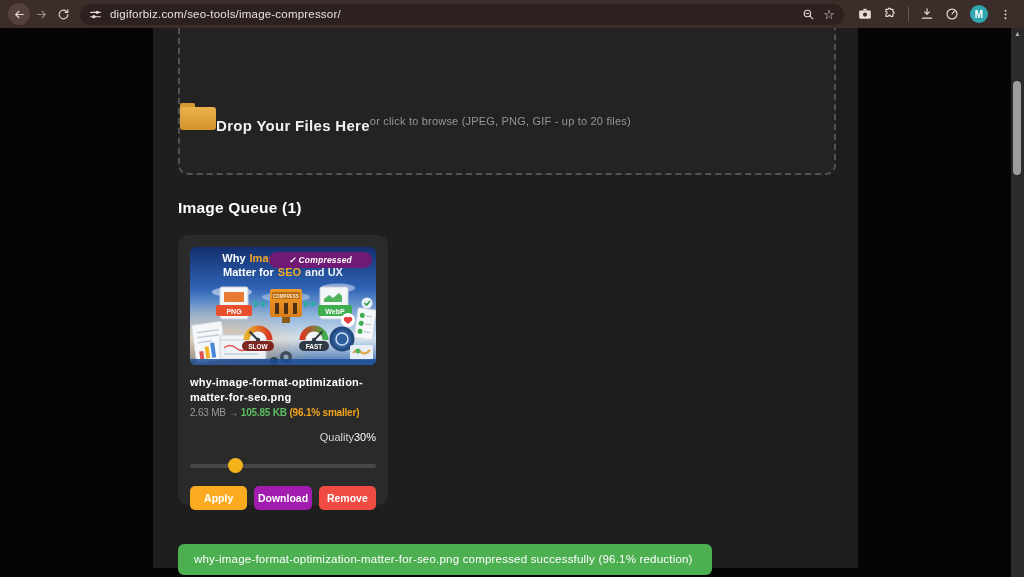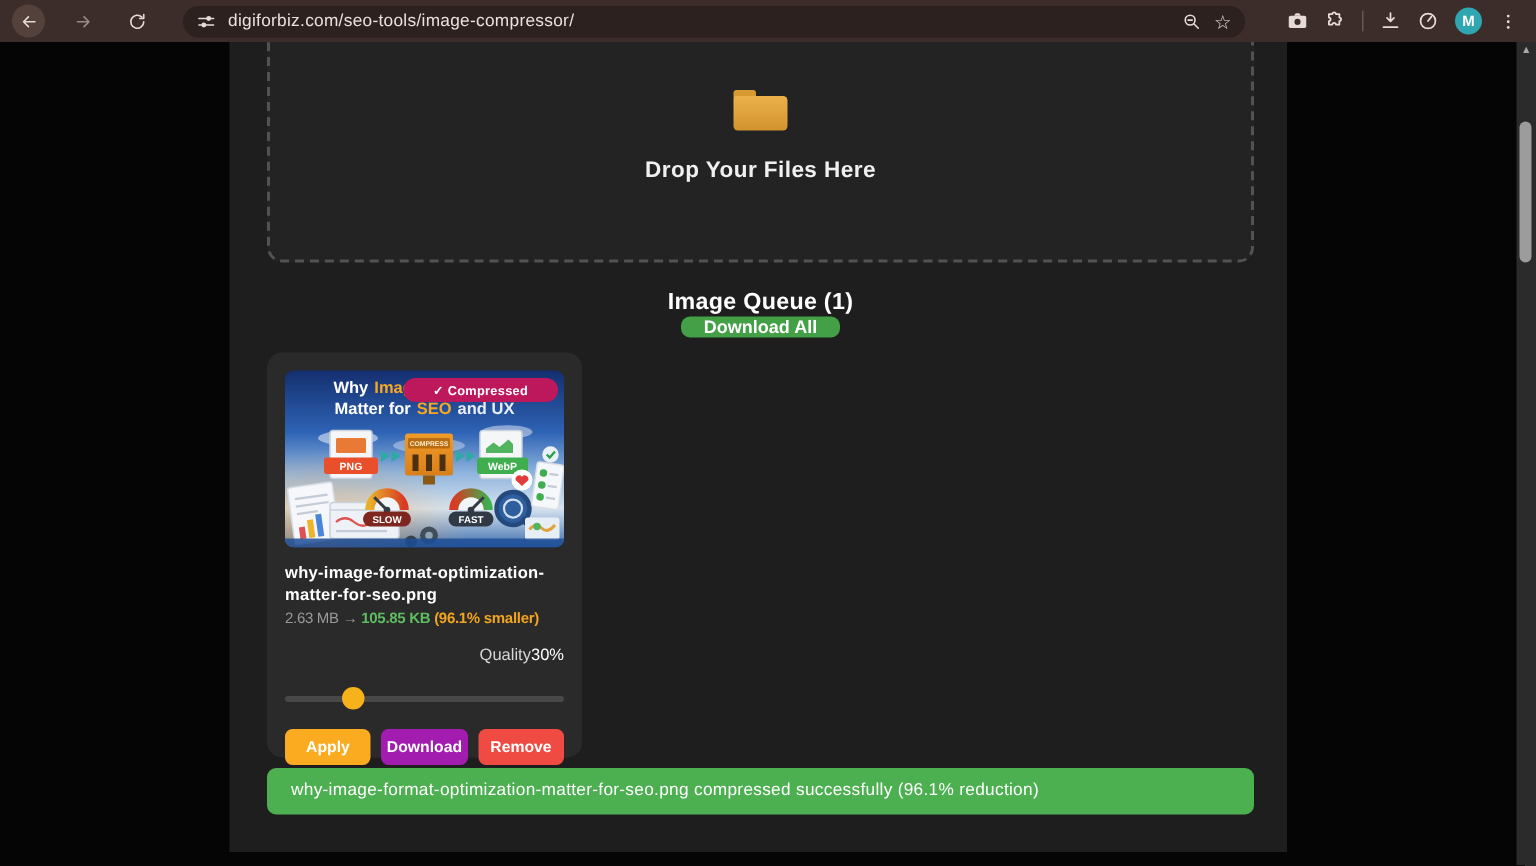--- a/index.html
+++ b/index.html
@@ -2,21 +2,21 @@
 <html><head>
 <meta charset="utf-8">
 <style>
   * { margin:0; padding:0; box-sizing:border-box; }
   html,body { background:#000; }
   body { font-family:"Liberation Sans", sans-serif; }
   .screen { position:relative; width:1024px; height:577px; overflow:hidden; background:#050505; }
 
   
   .toolbar { position:absolute; top:0; left:0; width:1024px; height:28px;
-             background:#3c2d2a; display:flex; align-items:center; padding:0 8px; gap:14px; }
+             background:#3c2d2a; display:flex; align-items:center; padding:0 8px; gap:0; }
   .nav-btn { width:22px; height:22px; border-radius:50%; display:flex; align-items:center;
              justify-content:center; flex:0 0 auto; }
   .nav-btn.back { background:#55413c; }
   .nav-btn svg { display:block; }
   .ic { stroke:#e7dbd7; stroke-width:2; fill:none; stroke-linecap:round; stroke-linejoin:round; }
   .ic.dim { stroke:#9b8a85; }
   .url-bar { flex:1 1 auto; height:21px; margin:0 6px; border-radius:11px; background:#2c211f;
              display:flex; align-items:center; padding:0 9px; gap:8px; min-width:0; }
   .url-text { flex:1 1 auto; font-size:11.5px; color:#eae0dd; letter-spacing:.2px;
               white-space:nowrap; overflow:hidden; }
@@ -32,44 +32,44 @@
   .scroll-thumb { position:absolute; top:53px; left:2px; width:8px; height:94px;
                   background:#9c9c9c; border-radius:4px; }
 
   
   .page { position:absolute; top:28px; left:0; width:1011px; height:549px; overflow:hidden; }
   .content { position:absolute; left:153px; top:0; width:705px; height:540px; background:#1e1e1e; }
 
   
   .dropzone { position:absolute; left:25px; top:-10px; width:658px; height:157px;
               background:#232323; border:2px dashed #525252; border-radius:10px;
-              display:flex; flex-direction:column; align-items:center; padding-top:40px; }
+              display:flex; align-items:center; padding-top:40px; }
   .folder { width:36px; }
   .folder .tab { width:15px; height:5px; background:#d79a33; border-radius:2px 2px 0 0; }
   .folder .body { width:36px; height:23px; background:linear-gradient(#ecb14b,#d2932d);
                   border-radius:2px 3px 3px 3px; margin-top:-1px; }
   .drop-title { margin-top:18px; font-size:15px; font-weight:bold; color:#f0f0f0; letter-spacing:.3px; }
   .drop-sub { margin-top:9px; font-size:11px; color:#969696; letter-spacing:.2px; }
 
   
   .queue-row { position:absolute; left:25px; top:165px; width:658px; height:30px;
-               display:flex; align-items:center; justify-content:space-between;flex-direction:column; }
+               display:flex; align-items:center; justify-content:space-between; }
   .queue-title { font-size:15.5px; font-weight:bold; color:#fff; letter-spacing:.2px; }
   .btn { border:none; cursor:pointer; color:#fff; font-family:"Liberation Sans",sans-serif;
          font-weight:bold; }
   .btn-download-all { height:29px; padding:0 15px; border-radius:6px; background:#43a047; font-size:12px; }
 
   
   .card { position:absolute; left:25px; top:207px; width:210px; height:270px;
           background:#2a2a2a; border-radius:10px; padding:12px; }
   .thumb-wrap { position:relative; width:186px; height:118px; border-radius:6px; overflow:hidden;
                 background:#16306e; }
-  .badge { position:absolute; top:5px; right:4px; background:#be185d; color:#fff;
+  .badge { position:absolute; top:5px; right:4px; background:#701a75; color:#fff;
            font-size:8.5px; font-weight:bold; padding:3px 20px; border-radius:9px;
-           letter-spacing:.2px; white-space:nowrap; }
+           letter-spacing:.2px; white-space:nowrap;font-style:italic; }
   .filename { margin-top:10px; font-size:11px; font-weight:bold; color:#fff; line-height:1.4;
               letter-spacing:.2px; overflow-wrap:break-word; }
   .size-line { margin-top:1px; font-size:10px; white-space:nowrap; letter-spacing:-.2px; }
   .size-old, .size-arrow { color:#9a9a9a; }
   .size-new { color:#5dbd62; font-weight:bold; }
   .size-pct { color:#f2a41c; font-weight:bold; }
   .quality-row { margin-top:13px; display:flex; justify-content:flex-end; align-items:center; }
   .quality-label { font-size:11px; color:#d6d6d6; }
   .quality-value { font-size:11px; color:#fff; }
   .slider { position:relative; margin-top:15px; height:15px; }
@@ -77,21 +77,21 @@
                   border-radius:2px; }
   .slider-thumb { position:absolute; top:0; left:calc(24% - 7px); width:15px; height:15px;
                   border-radius:50%; background:#f6b21b; }
   .card-buttons { margin-top:13px; display:flex; gap:7px; }
   .card-buttons .btn { flex:1; height:24px; border-radius:5px; font-size:10.5px; }
   .btn-apply { background:#fbab1f; }
   .btn-dl { background:#a21caf; }
   .btn-remove { background:#ef4b42; }
 
   
-  .toast { position:absolute; left:25px; top:484px; width:658px; height:31px; background:#4caf50;
+  .toast { position:absolute; left:25px; top:516px; width:534px; height:31px; background:#4caf50;
            border-radius:6px; color:#fff; font-size:11.5px; line-height:31px; padding-left:16px;
            letter-spacing:.2px; white-space:nowrap; overflow:hidden; }
 </style>
 </head>
 <body>
 
 <div class="screen">
 
   <div class="toolbar">
     <div class="nav-btn back">
@@ -154,25 +154,25 @@
 
   <div class="page">
     <div class="content">
 
       <div class="dropzone">
         <div class="folder">
           <div class="tab"></div>
             <div class="body"></div>
         </div>
         <div class="drop-title">Drop Your Files Here</div>
+        <div class="drop-sub">or click to browse (JPEG, PNG, GIF - up to 20 files)</div>
       </div>
 
       <div class="queue-row">
         <div class="queue-title">Image Queue (1)</div>
-        <button class="btn btn-download-all">Download All</button>
       </div>
 
       <div class="card">
         <div class="thumb-wrap">
           <svg width="186" height="118" viewBox="0 0 186 118">
             <defs>
               <linearGradient id="sky" x1="0" y1="0" x2="0" y2="1">
                 <stop offset="0" stop-color="#142f6e"></stop>
                   <stop offset=".35" stop-color="#2e63b5"></stop>
                 <stop offset=".58" stop-color="#8fb4dd"></stop>

